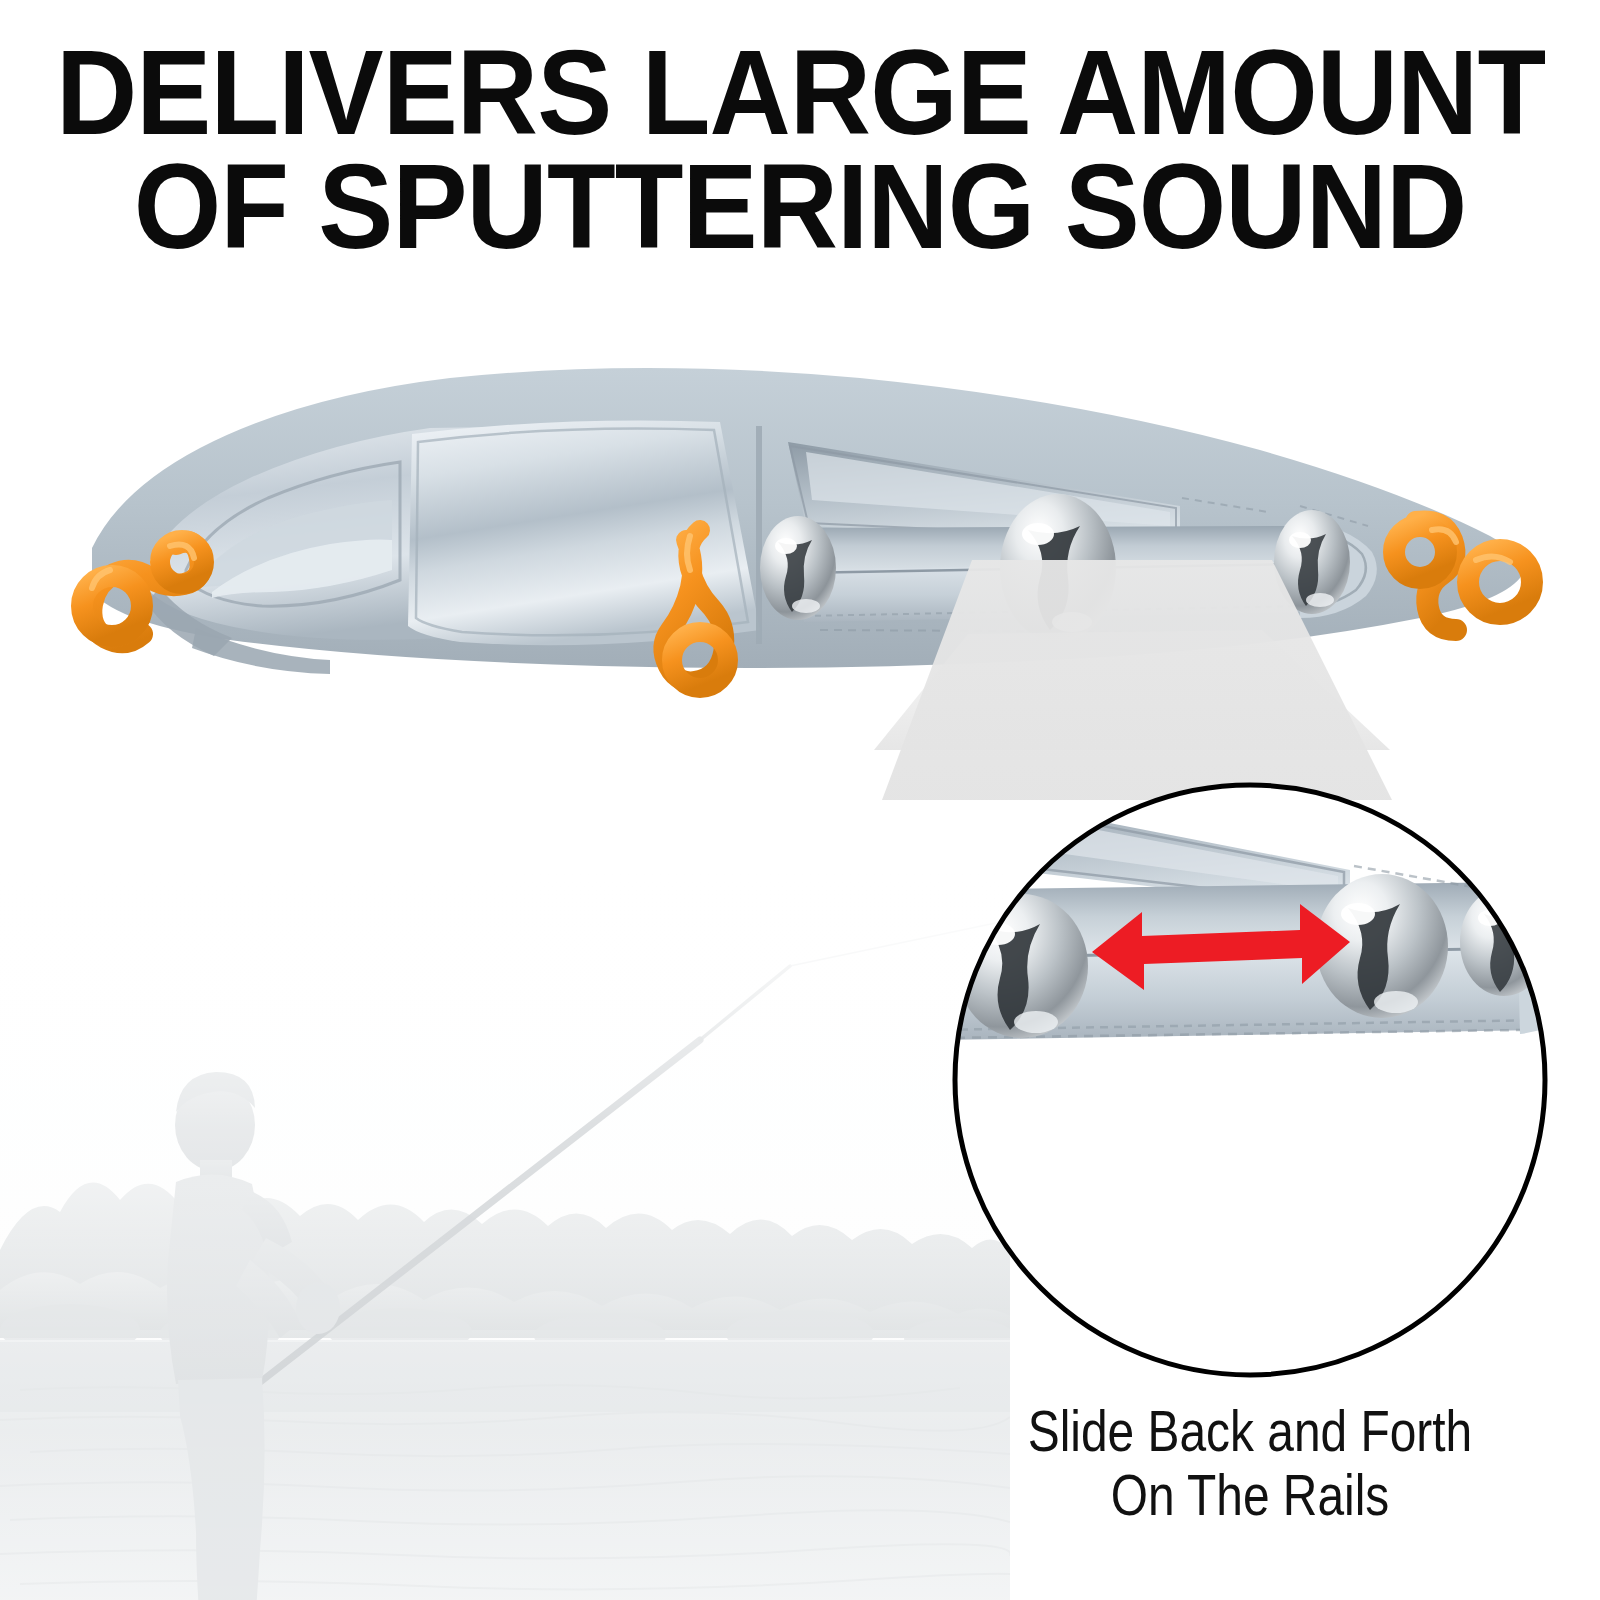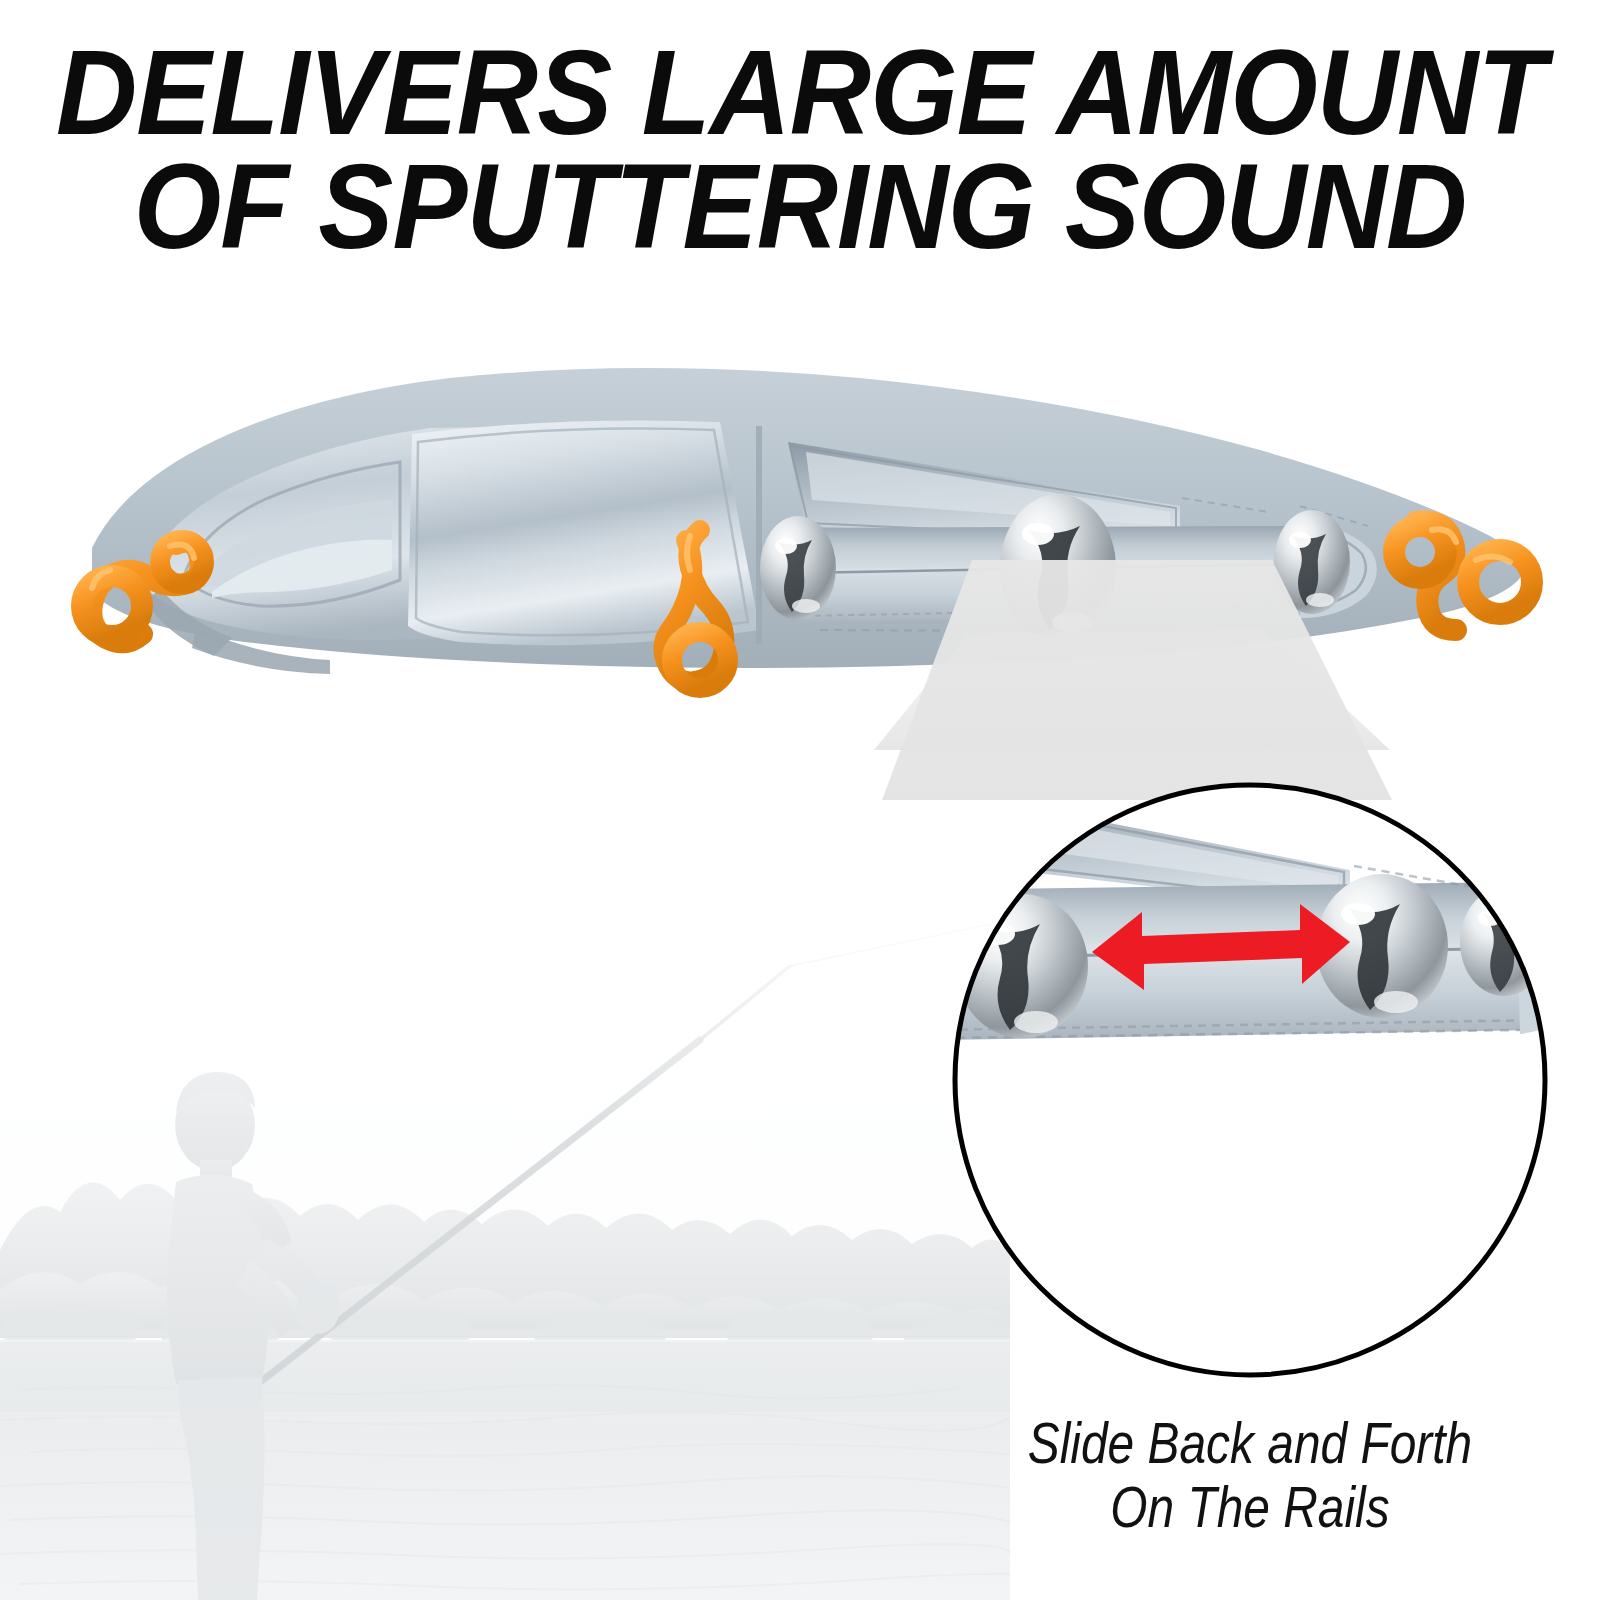--- a/index.html
+++ b/index.html
@@ -3,21 +3,21 @@
 <meta charset="utf-8">
 <style>
   html,body{margin:0;padding:0;}
   body{
     width:1600px;height:1600px;
     background:#ffffff;
     font-family:"Liberation Sans", sans-serif;
     overflow:hidden;
     position:relative;
   }
-  #stage{position:absolute;inset:0;width:1600px;height:1600px;font-style:italic;}
+  #stage{position:absolute;inset:0;width:1600px;height:1600px;}
 
   
   .bg-photo{position:absolute;left:0;top:860px;width:1010px;height:740px;
             overflow:hidden;}
   .bg-photo svg{display:block;}
   .photo-fade{position:absolute;left:0;top:860px;width:1010px;height:740px;
      background:linear-gradient(to bottom, #ffffff 0%, rgba(255,255,255,.86) 16%,
                 rgba(255,255,255,.62) 36%, rgba(255,255,255,.55) 70%,
                 rgba(255,255,255,.58) 100%);
      pointer-events:none;}
@@ -35,21 +35,21 @@
     transform:scaleX(0.93);
     transform-origin:center;
     white-space:nowrap;
   }
   .headline .l1{font-size:121px;}
   .headline .l2{font-size:121px;}
 
   
   .caption{position:absolute;left:905px;top:1400px;width:690px;
      text-align:center;color:#111;
-     font-family:"Liberation Sans", sans-serif;font-weight:400;margin-top:12px;}
+     font-family:"Liberation Sans", sans-serif;font-weight:400;}
   .caption span{display:block;font-size:57px;line-height:1.12;
      transform:scaleX(0.84);transform-origin:center;white-space:nowrap;}
 
   .lure-wrap{position:absolute;left:0;top:330px;width:1600px;height:420px;}
   .zoom-wrap{position:absolute;left:880px;top:560px;width:720px;height:850px;}
 </style>
 </head>
 <body>
 
 <div id="stage">

